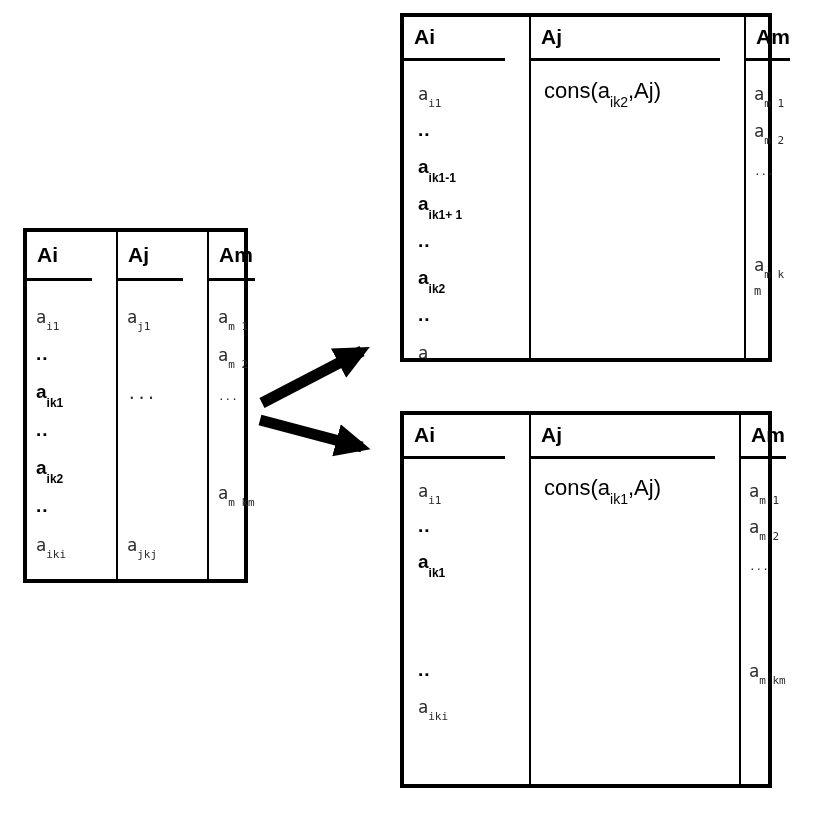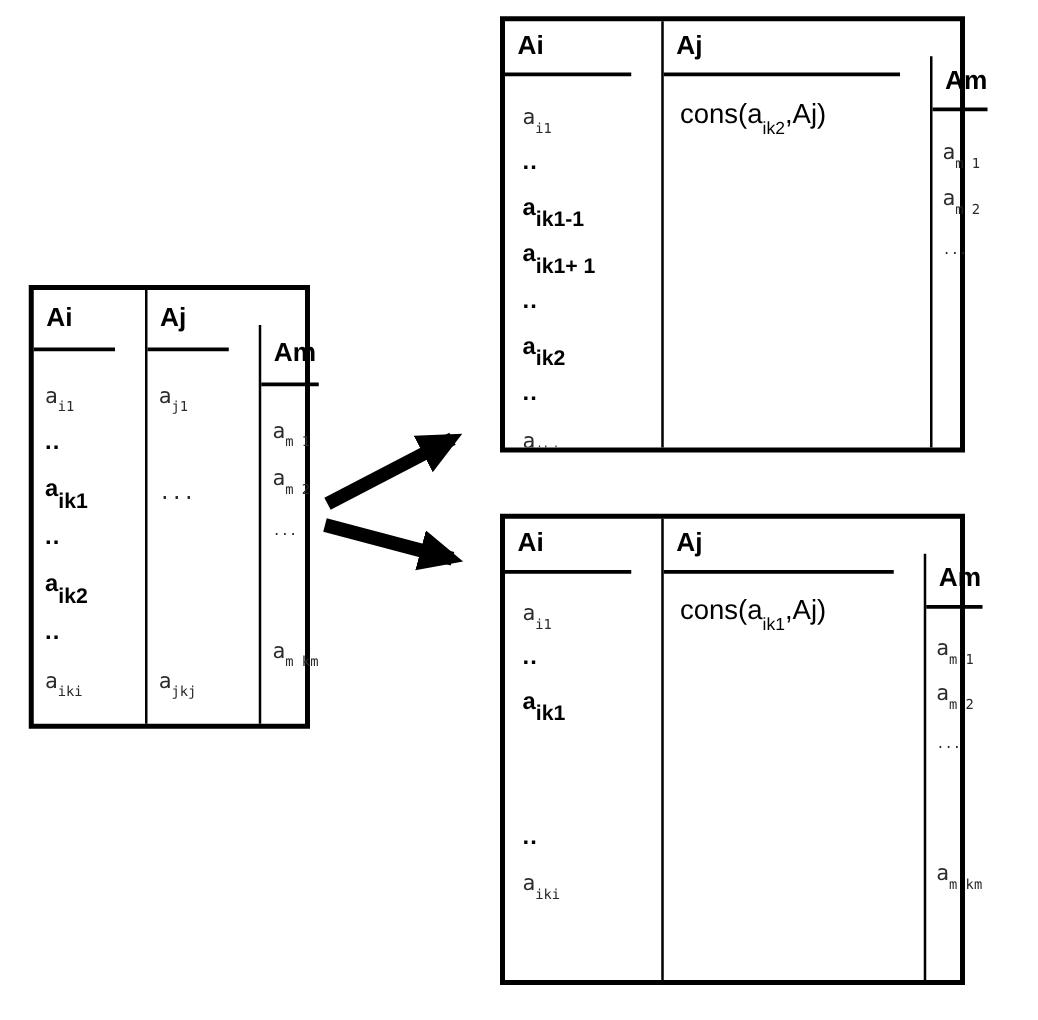--- a/index.html
+++ b/index.html
@@ -1,21 +1,21 @@
 <!DOCTYPE html>
 <html><head>
 <meta charset="utf-8">
 <style>
   html,body{margin:0;padding:0;background:#fff;}
   .canvas{position:relative;width:830px;height:816px;background:#ffffff;
           font-family:"Liberation Sans",sans-serif;overflow:hidden;}
   .tbl{position:absolute;display:flex;border:4px solid #000;background:#fff;box-sizing:border-box;gap:24px;}
   .col{display:flex;flex-direction:column;box-sizing:border-box;flex:none;}
   .col + .col{border-left:2px solid #000;}
-  .col.last{flex:1;margin-top:28px;}
+  .col.last{flex:1;}
   .hdr{box-sizing:border-box;border-bottom:3px solid #000;font-weight:bold;font-size:21px;
        color:#000;padding-left:10px;}
   .body{flex:1;display:flex;flex-direction:column;overflow:hidden;box-sizing:border-box;}
   .row{display:flex;align-items:flex-end;padding-left:9px;box-sizing:border-box;flex:none;}
 
   
   .t-left{left:23px;top:228px;width:225px;height:355px;}
   .t-left .c1{width:65px;}  .t-left .c2{width:67px;}
   .t-left .hdr{height:49px;padding-top:11px;}
   .t-left .body{padding-top:8px;}
@@ -31,21 +31,21 @@
   .t-top .row{height:37px;}
   .t-bot .row{height:36px;}
   .t-top .c1 .row,.t-bot .c1 .row{padding-left:14px;}
   .t-top .c2 .row,.t-bot .c2 .row{padding-left:13px;}
   .t-top .c3 .row,.t-bot .c3 .row{padding-left:8px;}
 
   
   .mono{font-family:"DejaVu Sans Mono",monospace;font-size:17px;color:#2b2b2b;white-space:pre;}
   .mono sub{font-size:11px;line-height:0;position:relative;top:3px;}
   .bcell{font-weight:bold;font-size:19px;color:#000;white-space:pre;}
-  .bcell sub{font-size:17px;line-height:0;position:relative;top:4px;font-weight:bold;}
+  .bcell sub{font-size:12px;line-height:0;position:relative;top:4px;font-weight:bold;}
   .cons{font-weight:normal;font-size:22px;color:#000;white-space:pre;}
   .cons sub{font-size:14px;line-height:0;position:relative;top:4px;}
   .dots-b{font-weight:bold;font-size:19px;color:#000;letter-spacing:1px;}
   .dots-m{font-family:"DejaVu Sans Mono",monospace;font-size:16px;color:#2b2b2b;}
   .dots-s{font-family:"DejaVu Sans Mono",monospace;font-size:11px;color:#2b2b2b;}
 
   
   .wrapcell{height:52px;display:flex;flex-direction:column;justify-content:center;
             padding-left:8px;box-sizing:border-box;flex:none;}
   .wrapcell .l1,.wrapcell .l2{line-height:26px;}
@@ -183,20 +183,24 @@
             <span class="mono"><span>a</span><sub>m 1</sub></span>
           </div>
         <div class="row">
             <span class="mono"><span>a</span><sub>m 2</sub></span>
           </div>
         <div class="row">
             <span class="dots-s">...</span>
           </div>
         <div class="sp37"></div>
         <div class="sp37"></div>
+        <div class="wrapcell">
+          <span class="mono l1"><span>a</span><sub>m k</sub></span>
+          <span class="l2">m</span>
+        </div>
       </div>
     </div>
   </div>
 
   <div class="tbl t-bot">
     <div class="col c1">
       <div class="hdr">Ai</div>
       <div class="body">
         <div class="row">
             <span class="mono"><span>a</span><sub>i1</sub></span>

